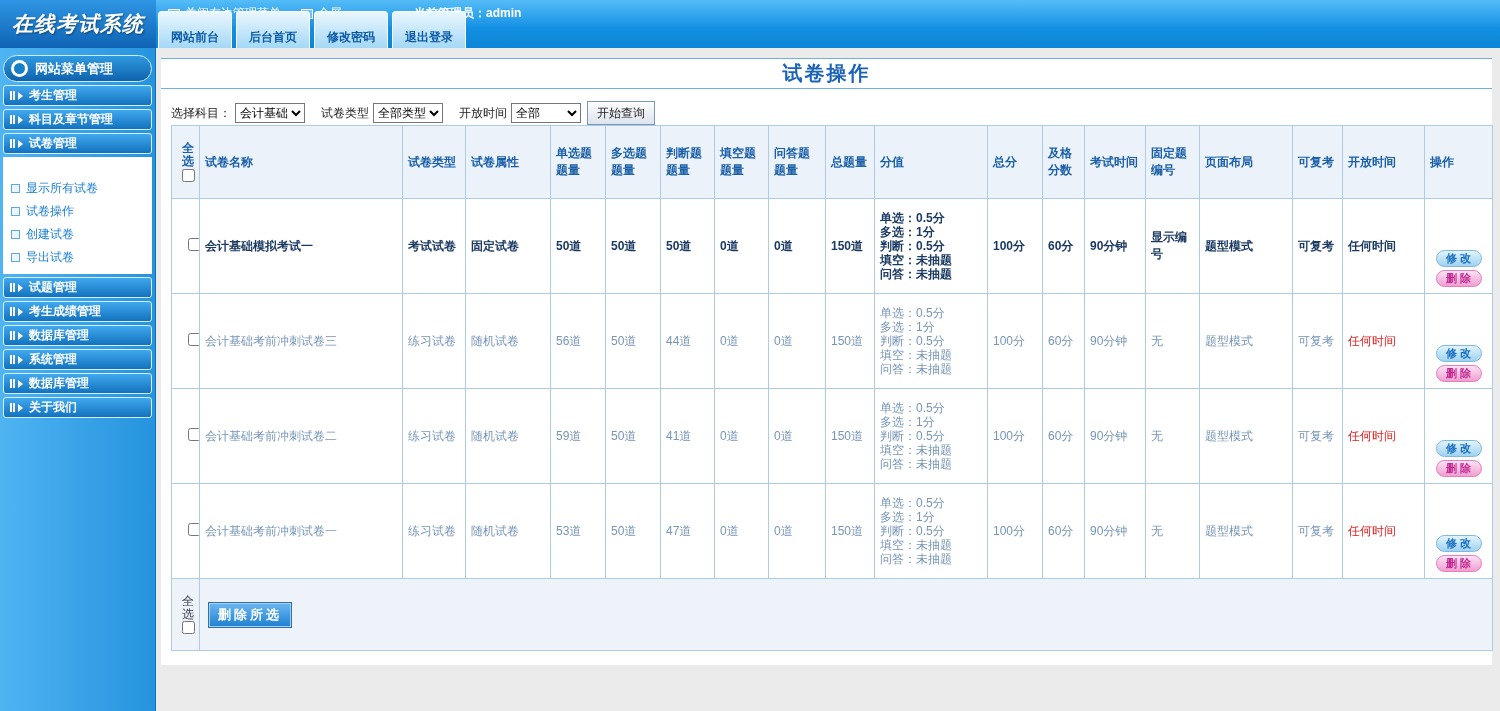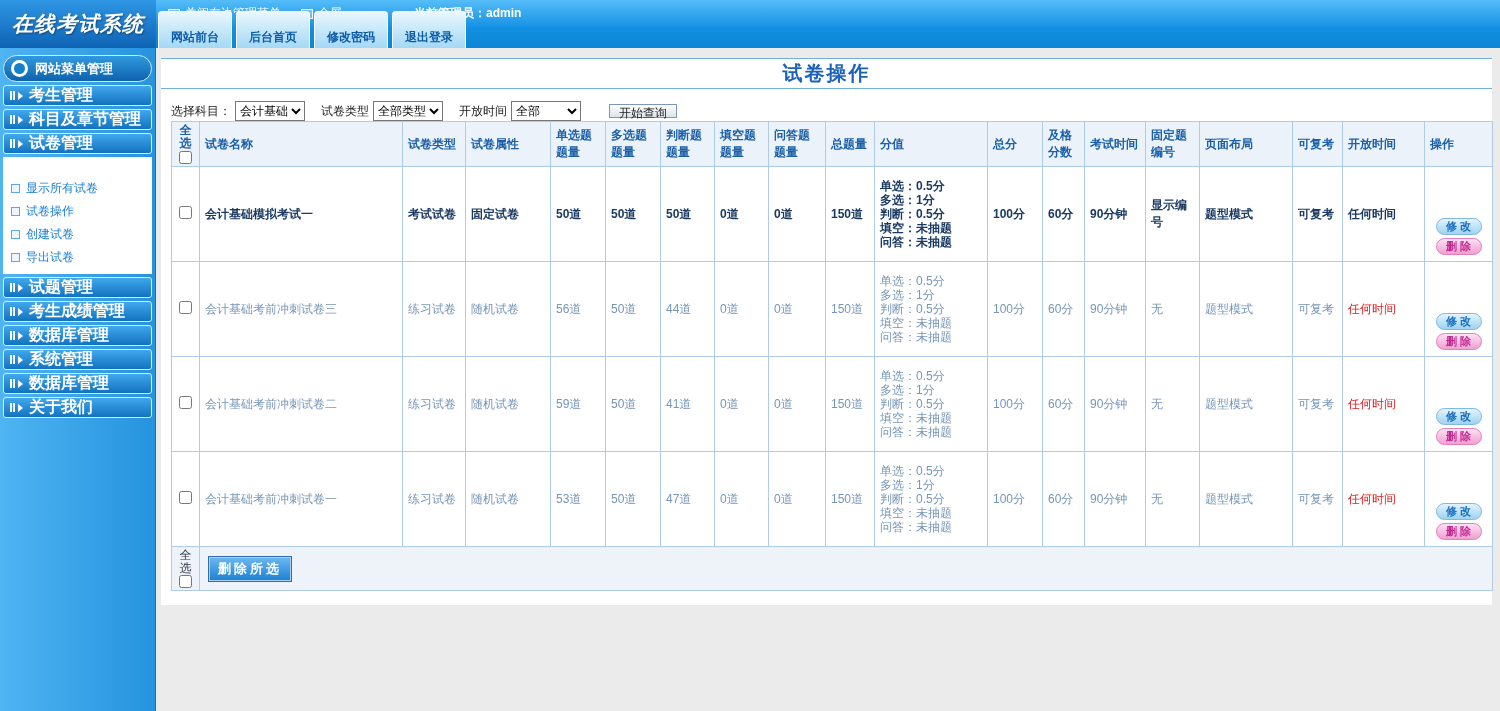--- a/index.html
+++ b/index.html
@@ -31,49 +31,49 @@
              border-right:1px solid #1070B8; padding-top:5px; }
   .side-header { margin:2px 3px 0; height:27px; border-radius:14px;
                  background:linear-gradient(180deg,#2F9ADF,#0E62AE); border:1px solid #CFEAFB;
                  display:flex; align-items:center; gap:7px; padding:0 7px; color:#fff;
                  font-weight:bold; font-size:13px; }
   .circle { width:17px; height:17px; border-radius:50%; background:#fff; position:relative; flex:0 0 17px; }
   .circle::after { content:''; position:absolute; inset:3px; border-radius:50%; background:#1580C8; }
   .menu-btn { margin:3px 3px; height:21px; border-radius:3px;
               background:linear-gradient(180deg,#41A8EE,#1272BE); border:1px solid #D5EEFC;
               display:flex; align-items:center; gap:6px; padding:0 6px; color:#fff;
-              font-weight:bold; font-size:16px; cursor:pointer; }
+              font-weight:bold; font-size:12px; cursor:pointer; }
   .mi { display:flex; align-items:center; }
   .mi-bar { width:2px; height:9px; background:#fff; box-shadow:3px 0 0 #fff; margin-right:6px; }
   .mi-tri { width:0; height:0; border-top:4px solid transparent; border-bottom:4px solid transparent; border-left:5px solid #fff; }
   .submenu { margin:3px 3px; background:#fff; padding:20px 0 5px; }
   .submenu-item { display:flex; align-items:center; gap:6px; padding:3px 8px; color:#1B7FD0; font-size:12px; cursor:pointer; }
   .sq { width:9px; height:9px; border:1px solid #5FA8E0; background:#EAF5FD; flex:0 0 9px; }
 
   
   .main { flex:1; background:#EBEBEB; overflow:hidden; }
   .content-box { background:#fff; margin:10px 8px 0 5px; padding-bottom:14px; }
   .title-bar { border-top:1px solid #6FB0E4; border-bottom:1px solid #6FB0E4; height:31px;
                display:flex; align-items:center; justify-content:center; color:#1B63B8;
                font-size:20px; font-weight:bold; letter-spacing:2px; }
   .filters { display:flex; align-items:center; padding:12px 0 0 10px; font-size:12px; color:#222; }
   .filters .lbl { margin-right:4px; }
   .filters .lbl.gap { margin-left:16px; }
   .filters select { font-size:12px; height:20px; border:1px solid #777; background:#fff; min-width:70px; }
-  .query-btn { font-size:12px; height:14px; padding:0 9px; margin-left:28px;
+  .query-btn { font-size:12px; height:24px; padding:0 9px; margin-left:6px;
                background:linear-gradient(180deg,#FDFDFD,#DCE4EC); border:1px solid #7A96B8;
                color:#222; cursor:pointer;font-family:Liberation Mono, monospace; }
   .count { padding:11px 0 7px 10px; font-size:12px; color:#222; }
   .count .red-num { color:#E02020; font-weight:bold; margin:0 5px; }
 
   
   table { border-collapse:collapse; table-layout:fixed; width:1321px; margin-left:10px; font-size:12px; }
   th, td { border:1px solid #AECBE8; padding:3px 5px; vertical-align:middle; overflow:hidden; word-break:break-all; }
   thead th { background:#EBF2FA; color:#1A5FA8; font-weight:bold; text-align:left; height:37px; }
-  th.c-first, td.c-check { text-align:center; padding:2px; }
+  th.c-first, td.c-check { text-align:center; padding:16px; }
   .th-stack { display:flex; flex-direction:column; align-items:center; line-height:13px; gap:1px; }
   tbody td { color:#7695B8; height:73px; }
   tbody tr.bold td { color:#1B3A63; font-weight:bold; }
   td.red-cell { color:#E02020; }
   .score-lines div { line-height:14px; white-space:nowrap; }
   .pill { width:46px; height:17px; border-radius:9px; font-size:11px; font-weight:bold;
           display:flex; align-items:center; justify-content:center; letter-spacing:3px;
           cursor:pointer; margin:3px auto; border:1px solid; padding-left:3px; }
   .pill-edit { background:linear-gradient(180deg,#E2F4FC,#9FD2F0); border-color:#7FB8E4; color:#1A6FC0;margin-top:48px; }
   .pill-del  { background:linear-gradient(180deg,#FCE2F4,#F09FD2); border-color:#E47FB8; color:#C02890; }

